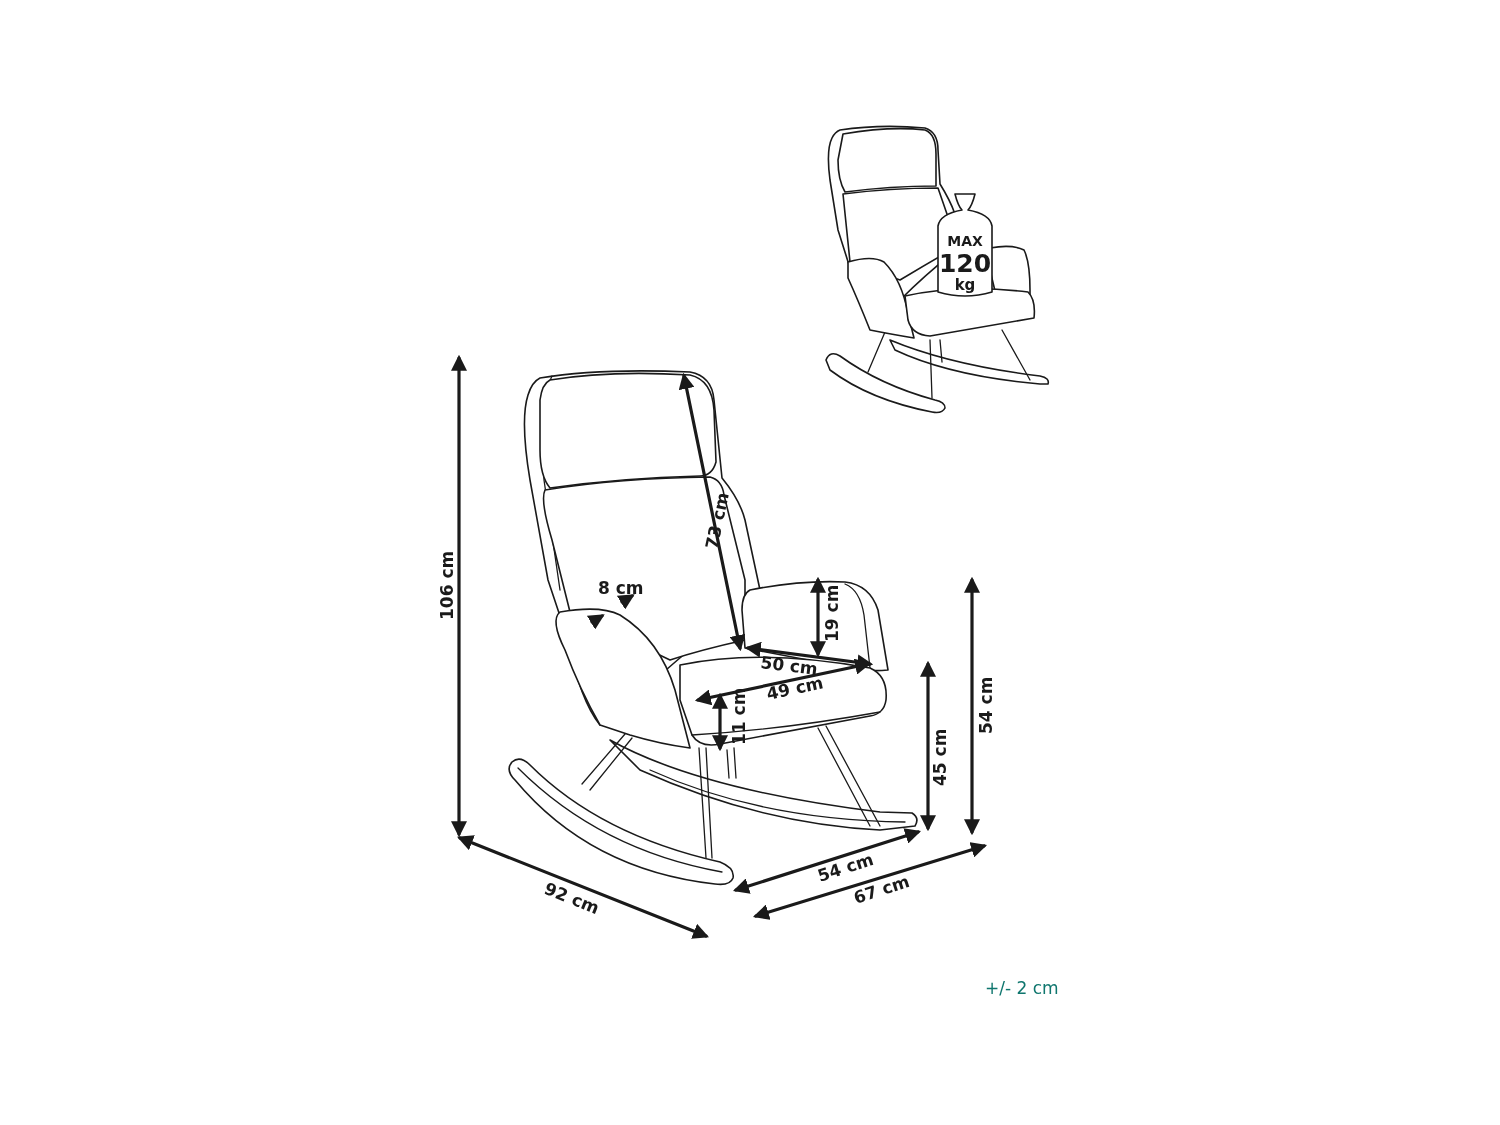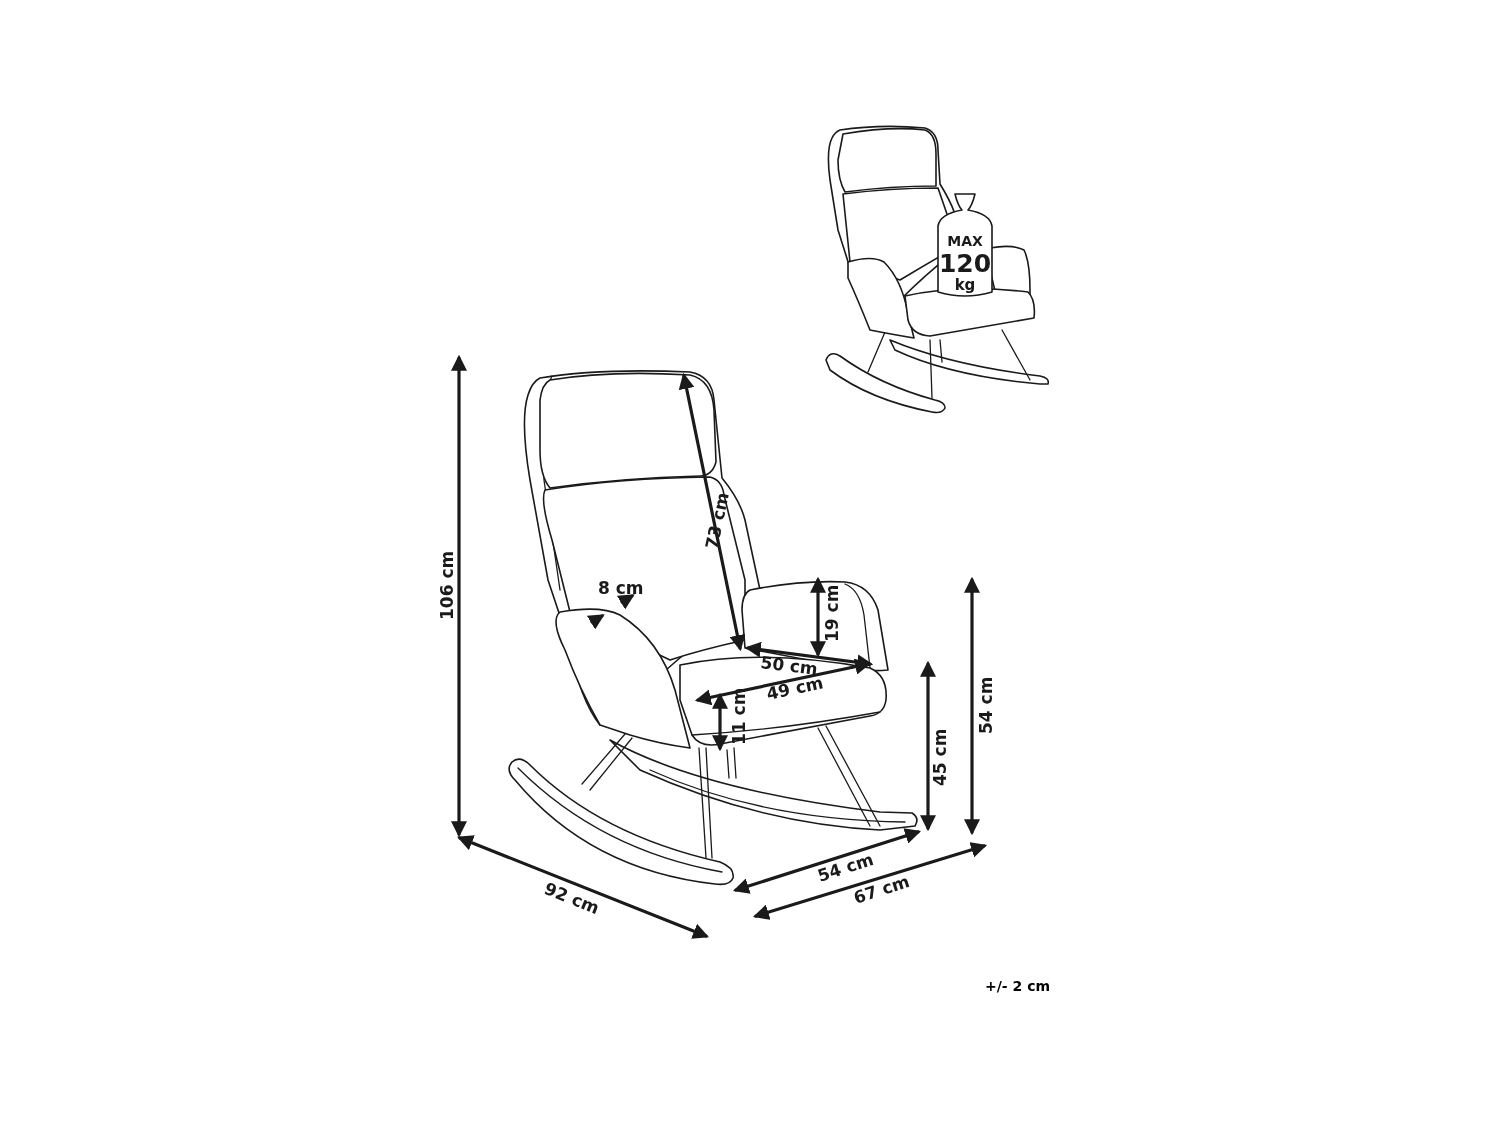--- a/index.html
+++ b/index.html
@@ -4,21 +4,21 @@
 <style>
   html, body { margin:0; padding:0; background:#ffffff; }
   body { width:1500px; height:1125px; position:relative; overflow:hidden; font-family:"DejaVu Sans", sans-serif; }
   svg.main { position:absolute; left:0; top:0; width:1500px; height:1125px; }
   .outline { fill:#ffffff; stroke:#1a1a1a; stroke-width:1.6; stroke-linejoin:round; stroke-linecap:round; }
   .thin { fill:none; stroke:#1a1a1a; stroke-width:1.3; stroke-linecap:round; }
   .dim { fill:none; stroke:#1a1a1a; stroke-width:3.2; stroke-linecap:round; }
   .arrow { fill:#1a1a1a; }
   .lbl { font-family:"DejaVu Sans", sans-serif; font-weight:bold; font-size:17px; fill:#1a1a1a; }
   .weight { font-family:"DejaVu Sans", sans-serif; font-weight:bold; fill:#1a1a1a; text-anchor:middle; }
-  .tol { position:absolute; left:985px; top:978px; font-weight:bold; font-size:14px; color:#000000; }
+  .tol { position:absolute; left:985px; top:978px; font-weight:normal; font-size:17px; color:#0f766e; }
 </style>
 </head>
 <body>
 
 <svg class="main" viewBox="0 0 1500 1125" xmlns="http://www.w3.org/2000/svg">
   <defs>
     <marker id="ah" viewBox="0 0 10 10" refX="8" refY="5" markerWidth="5" markerHeight="5" orient="auto-start-reverse">
       <path d="M0,0 L10,5 L0,10 z" class="arrow"></path>
     </marker>
   </defs>

